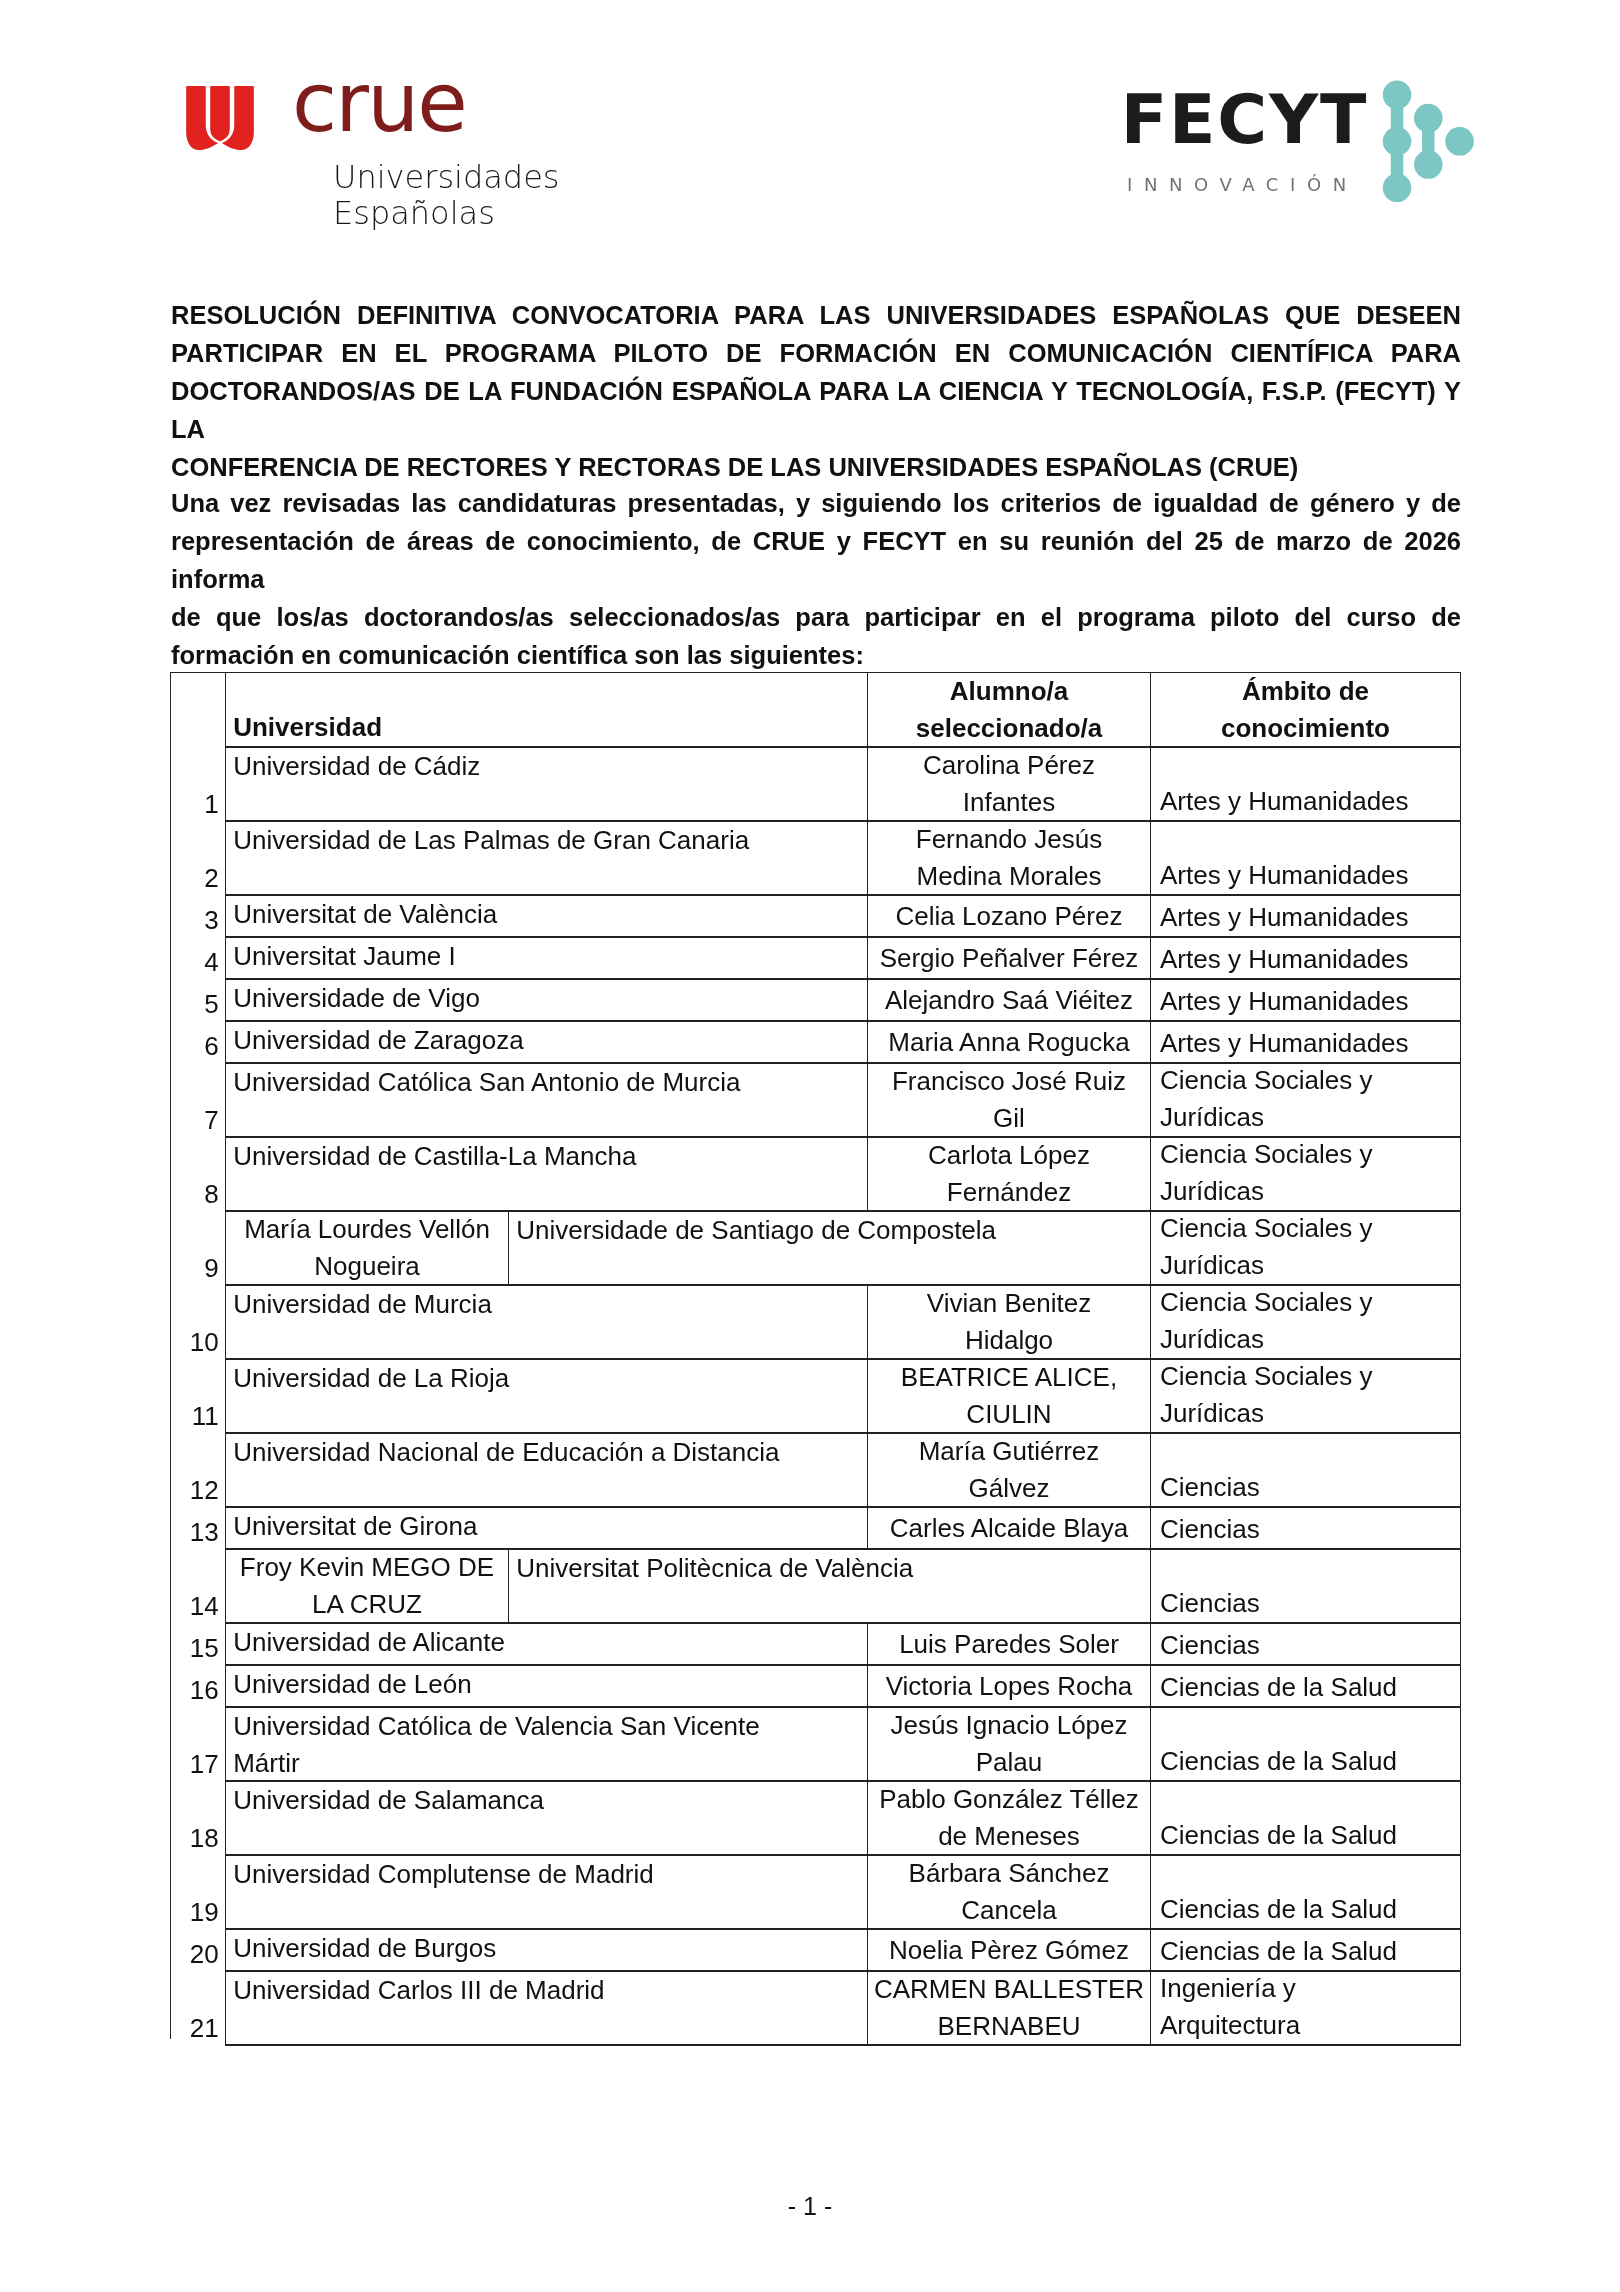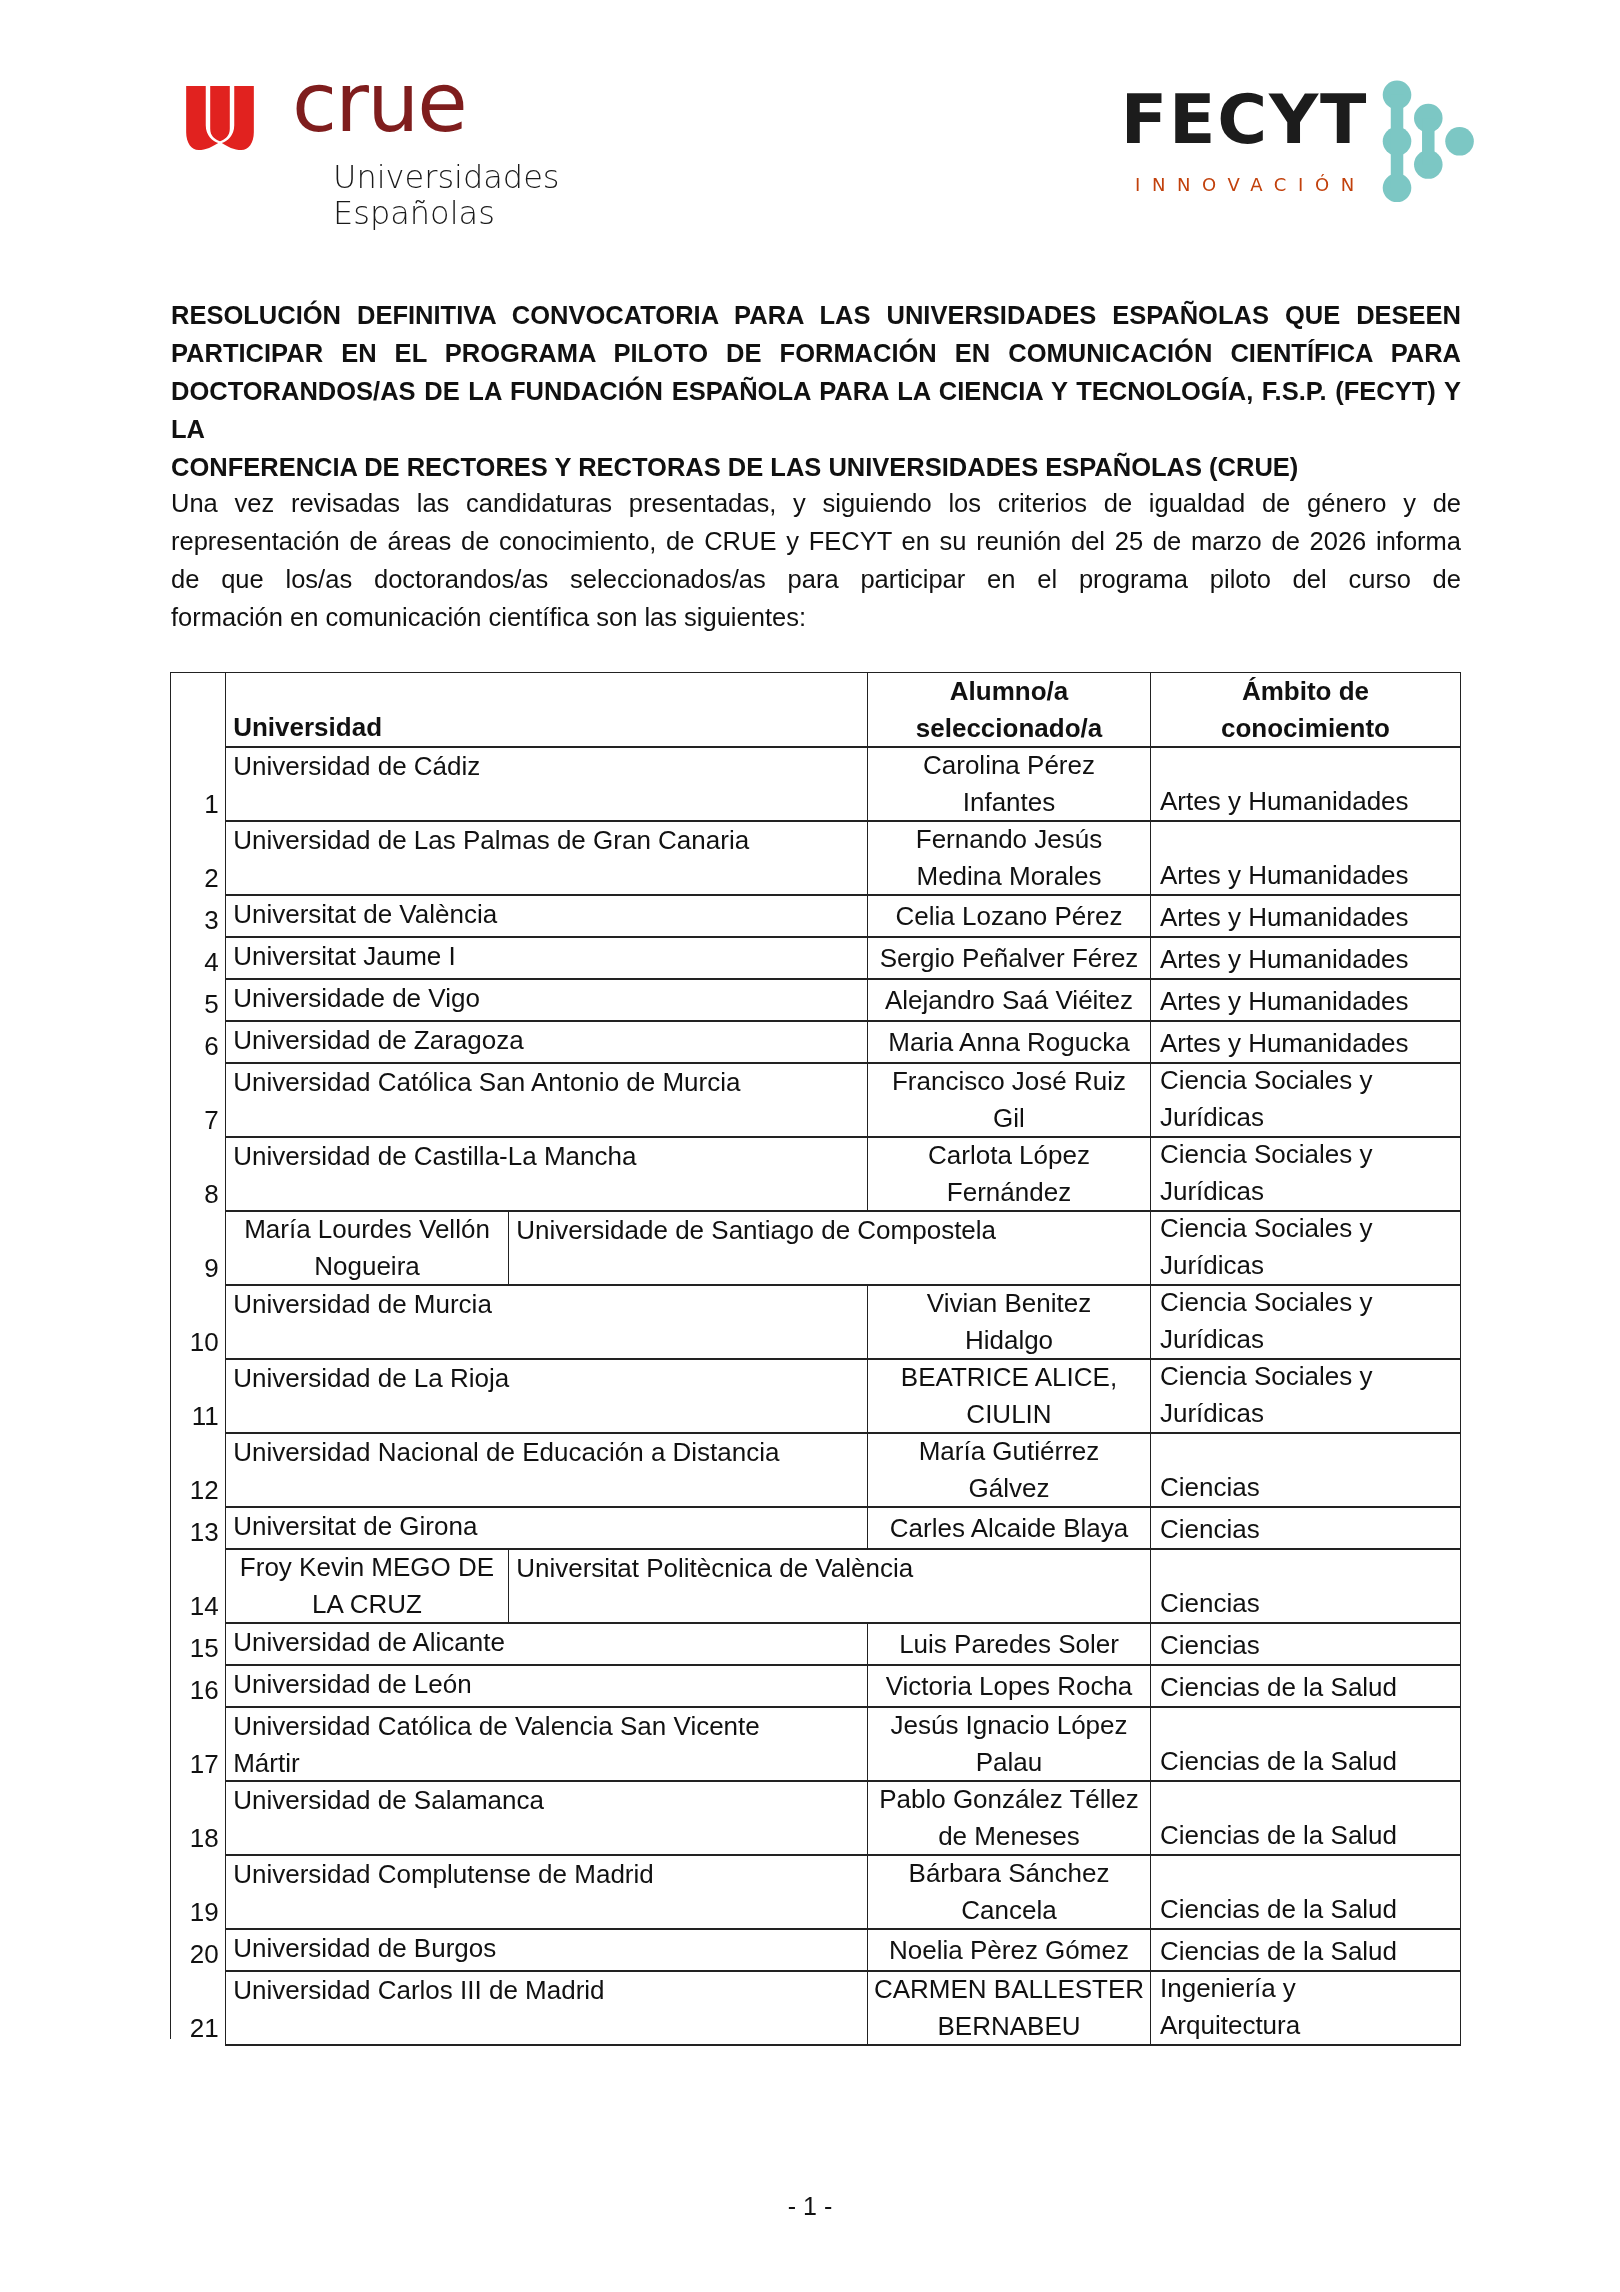--- a/index.html
+++ b/index.html
@@ -10,31 +10,31 @@
   .crue-logo { position: absolute; left: 186px; top: 82px; width: 340px; height: 152px; }
   .crue-mark { position: absolute; left: 0; top: 3.6px; width: 68px; height: 65px; }
   .crue-word { position: absolute; left: 106px; top: -19.7px; font-size: 82px; color: #7f1d1d;
                font-family: "DejaVu Sans", sans-serif; letter-spacing: -1.8px; line-height: 1; }
   .crue-sub  { position: absolute; left: 107px; top: 77px; font-size: 32px; line-height: 36px; color: #1a1a1a;
                font-family: "DejaVu Sans", sans-serif; font-weight: 300; margin-left: 40px; }
 
   .fecyt-logo { position: absolute; left: 1119px; top: 77px; width: 340px; height: 134px; text-align: center; }
   .fecyt-word { position: absolute; left: 1.8px; top: 9px; font-size: 68px; font-weight: bold; color: #1c1c1c;
                 letter-spacing: 1.8px; line-height: 1; font-family: "DejaVu Sans", sans-serif; }
-  .fecyt-sub  { position: absolute; left: 16px; top: 97px; font-size: 18px; color: #c2410c; letter-spacing: 11.6px;
+  .fecyt-sub  { position: absolute; left: 8px; top: 97px; font-size: 18px; color: #737373; letter-spacing: 11.6px;
                 font-family: "DejaVu Sans", sans-serif; }
   .fecyt-mark { position: absolute; left: 258px; top: 0; width: 99px; height: 134px; }
 
   
   .doc-title { position: absolute; left: 171px; top: 296px; width: 1290px; font-weight: bold; font-size: 25.5px;
                line-height: 38px; text-align: justify; text-align-last: left; font-family: "Liberation Sans", sans-serif; }
   .doc-title span { display: block; text-align: justify; text-align-last: justify; }
   .doc-title span.last { text-align-last: left; }
   .intro { position: absolute; left: 171px; top: 484px; width: 1290px; font-size: 25.5px; line-height: 38px;
-           font-family: "Liberation Sans", sans-serif; }
+           font-family: "Liberation Sans", sans-serif; font-weight: bold; }
   .intro span { display: block; text-align: justify; text-align-last: justify; }
   .intro span.last { text-align-last: left; }
 
   
   .tbl { position: absolute; left: 170px; top: 672px; width: 1291px; }
   .tbl .row { position: relative; display: flex; }
   .tbl .num { width: 56px; box-sizing: border-box; border-left: 1.8px solid #222; border-right: 1.8px solid #222;
               display: flex; align-items: flex-end; justify-content: flex-end; padding: 0 6.3px 1.8px 0; font-size: 26px; }
   .tbl .cell { box-sizing: border-box; border-right: 1.8px solid #222; border-bottom: 2.7px solid #222; font-size: 26px; line-height: 37px; }
   .tbl .uni { width: 642px; padding: 0 7.2px; display: flex; align-items: flex-start; }

